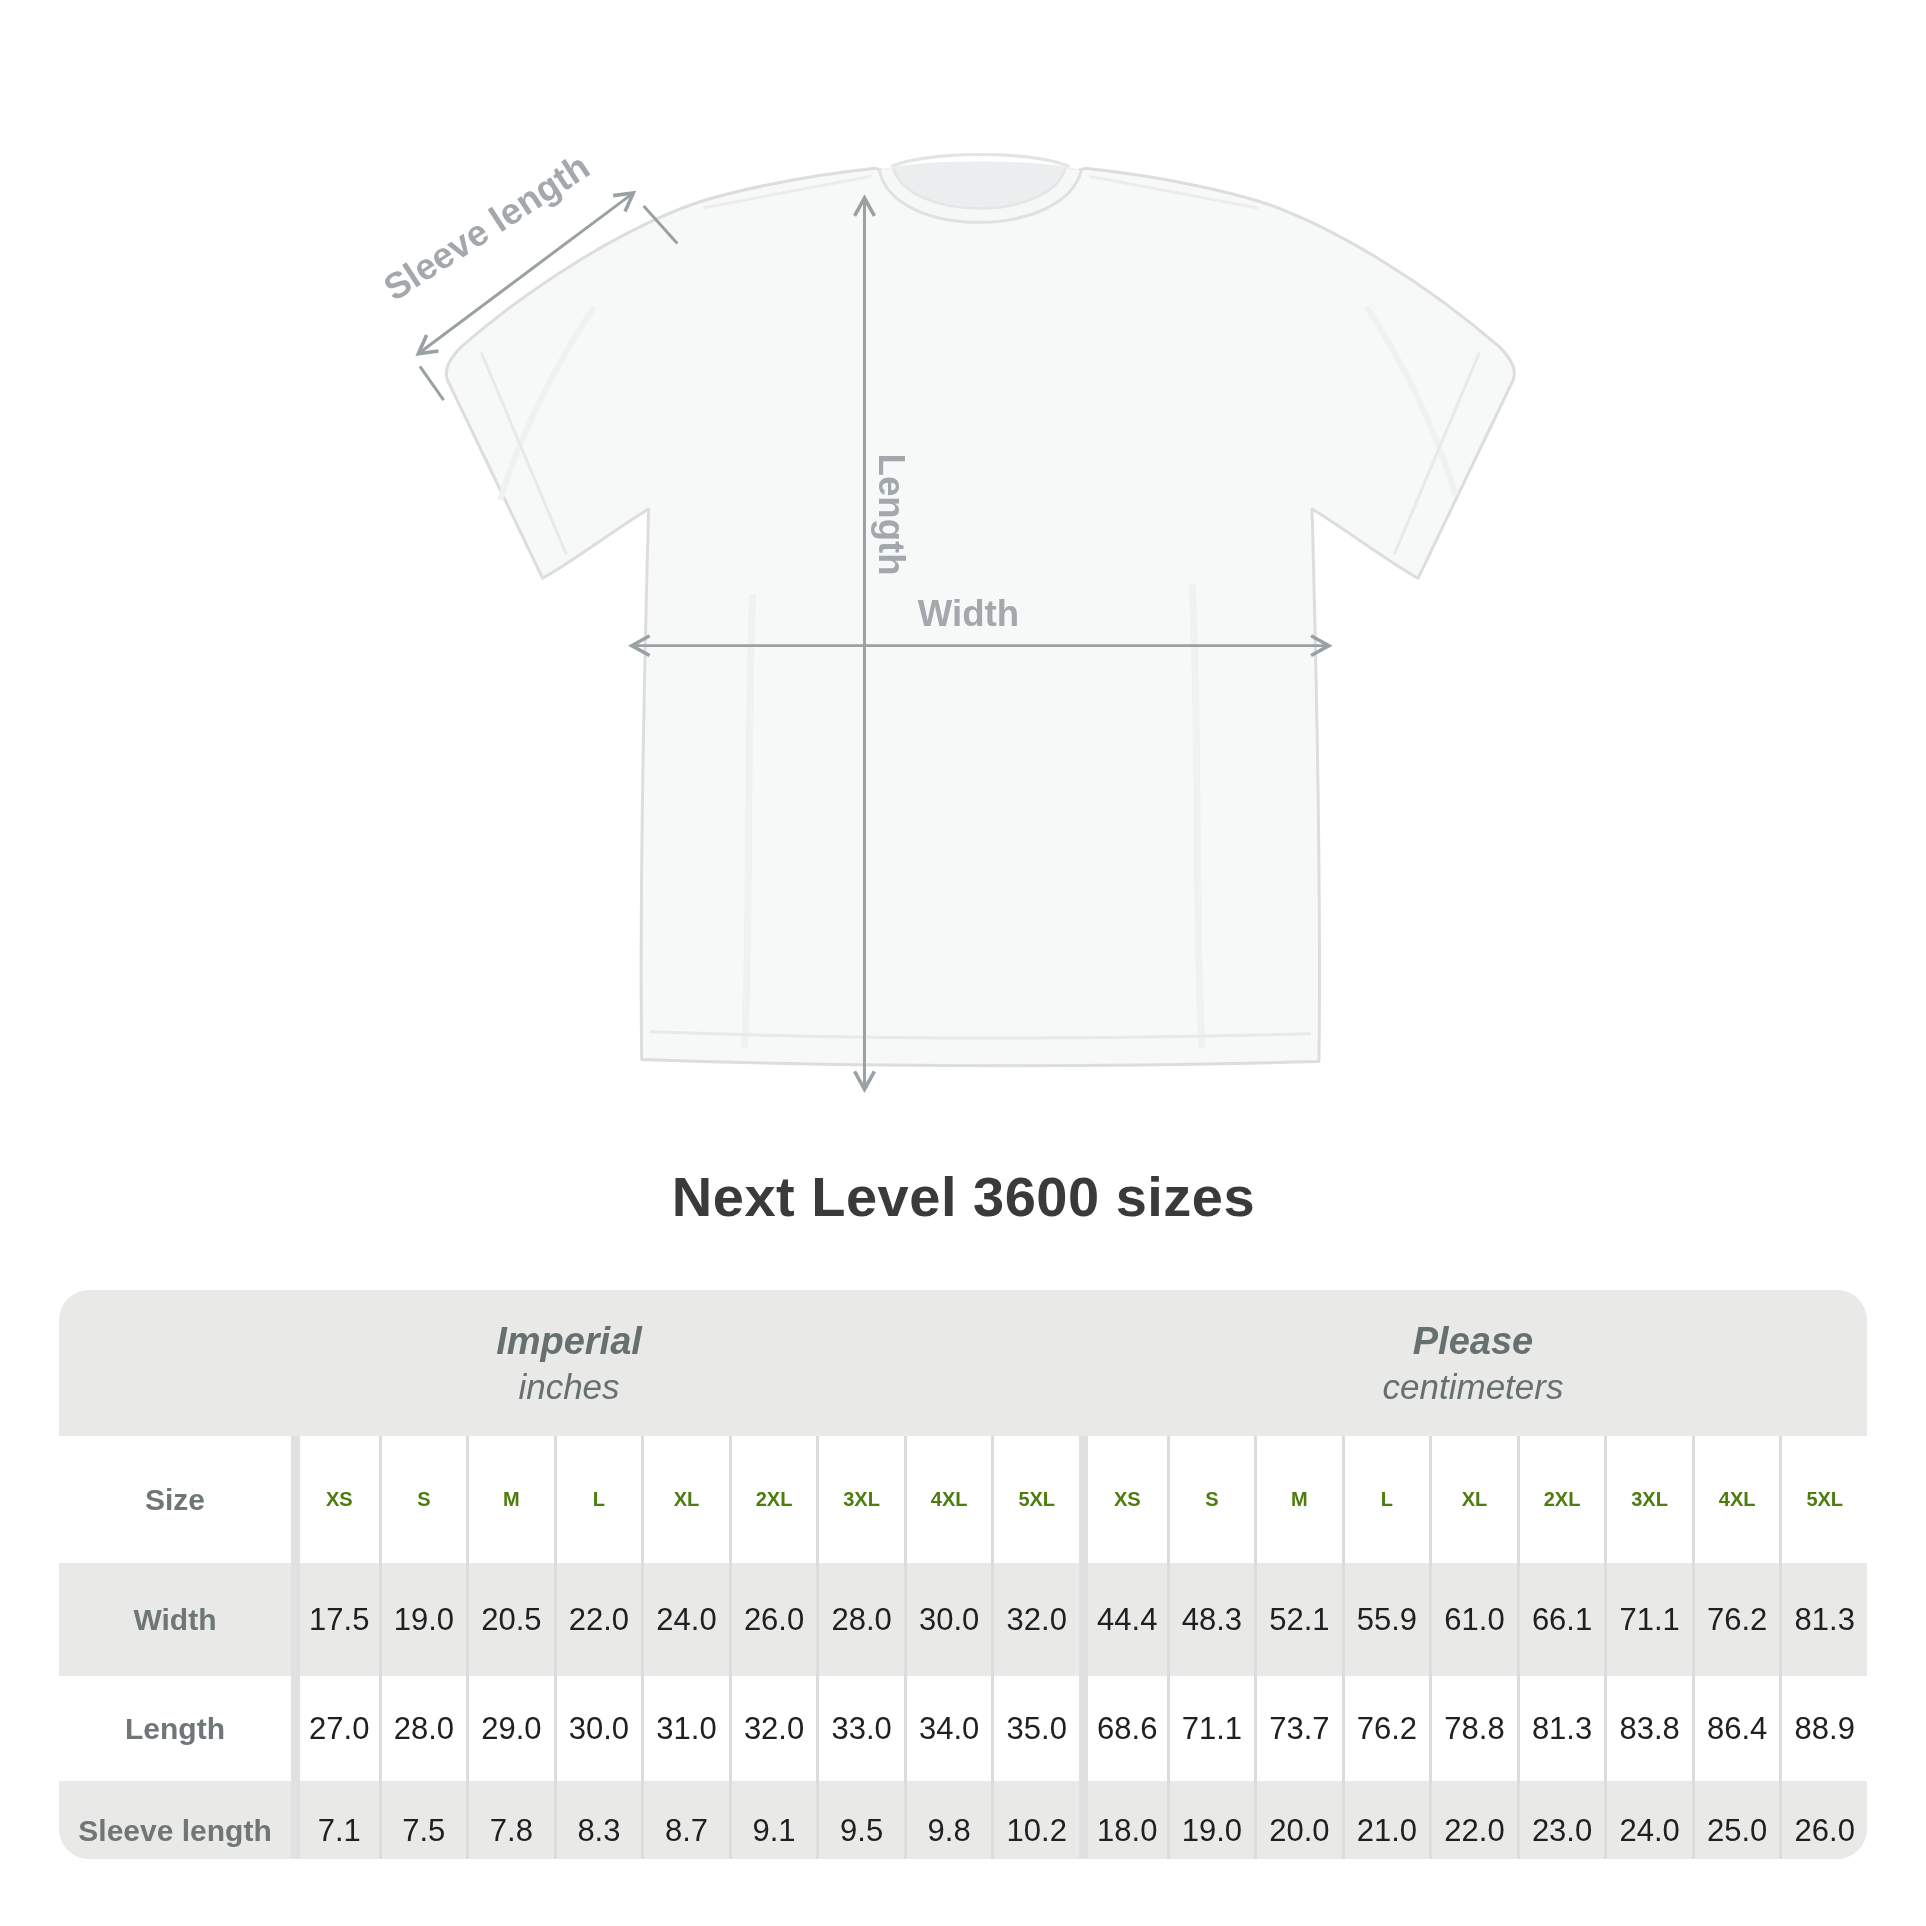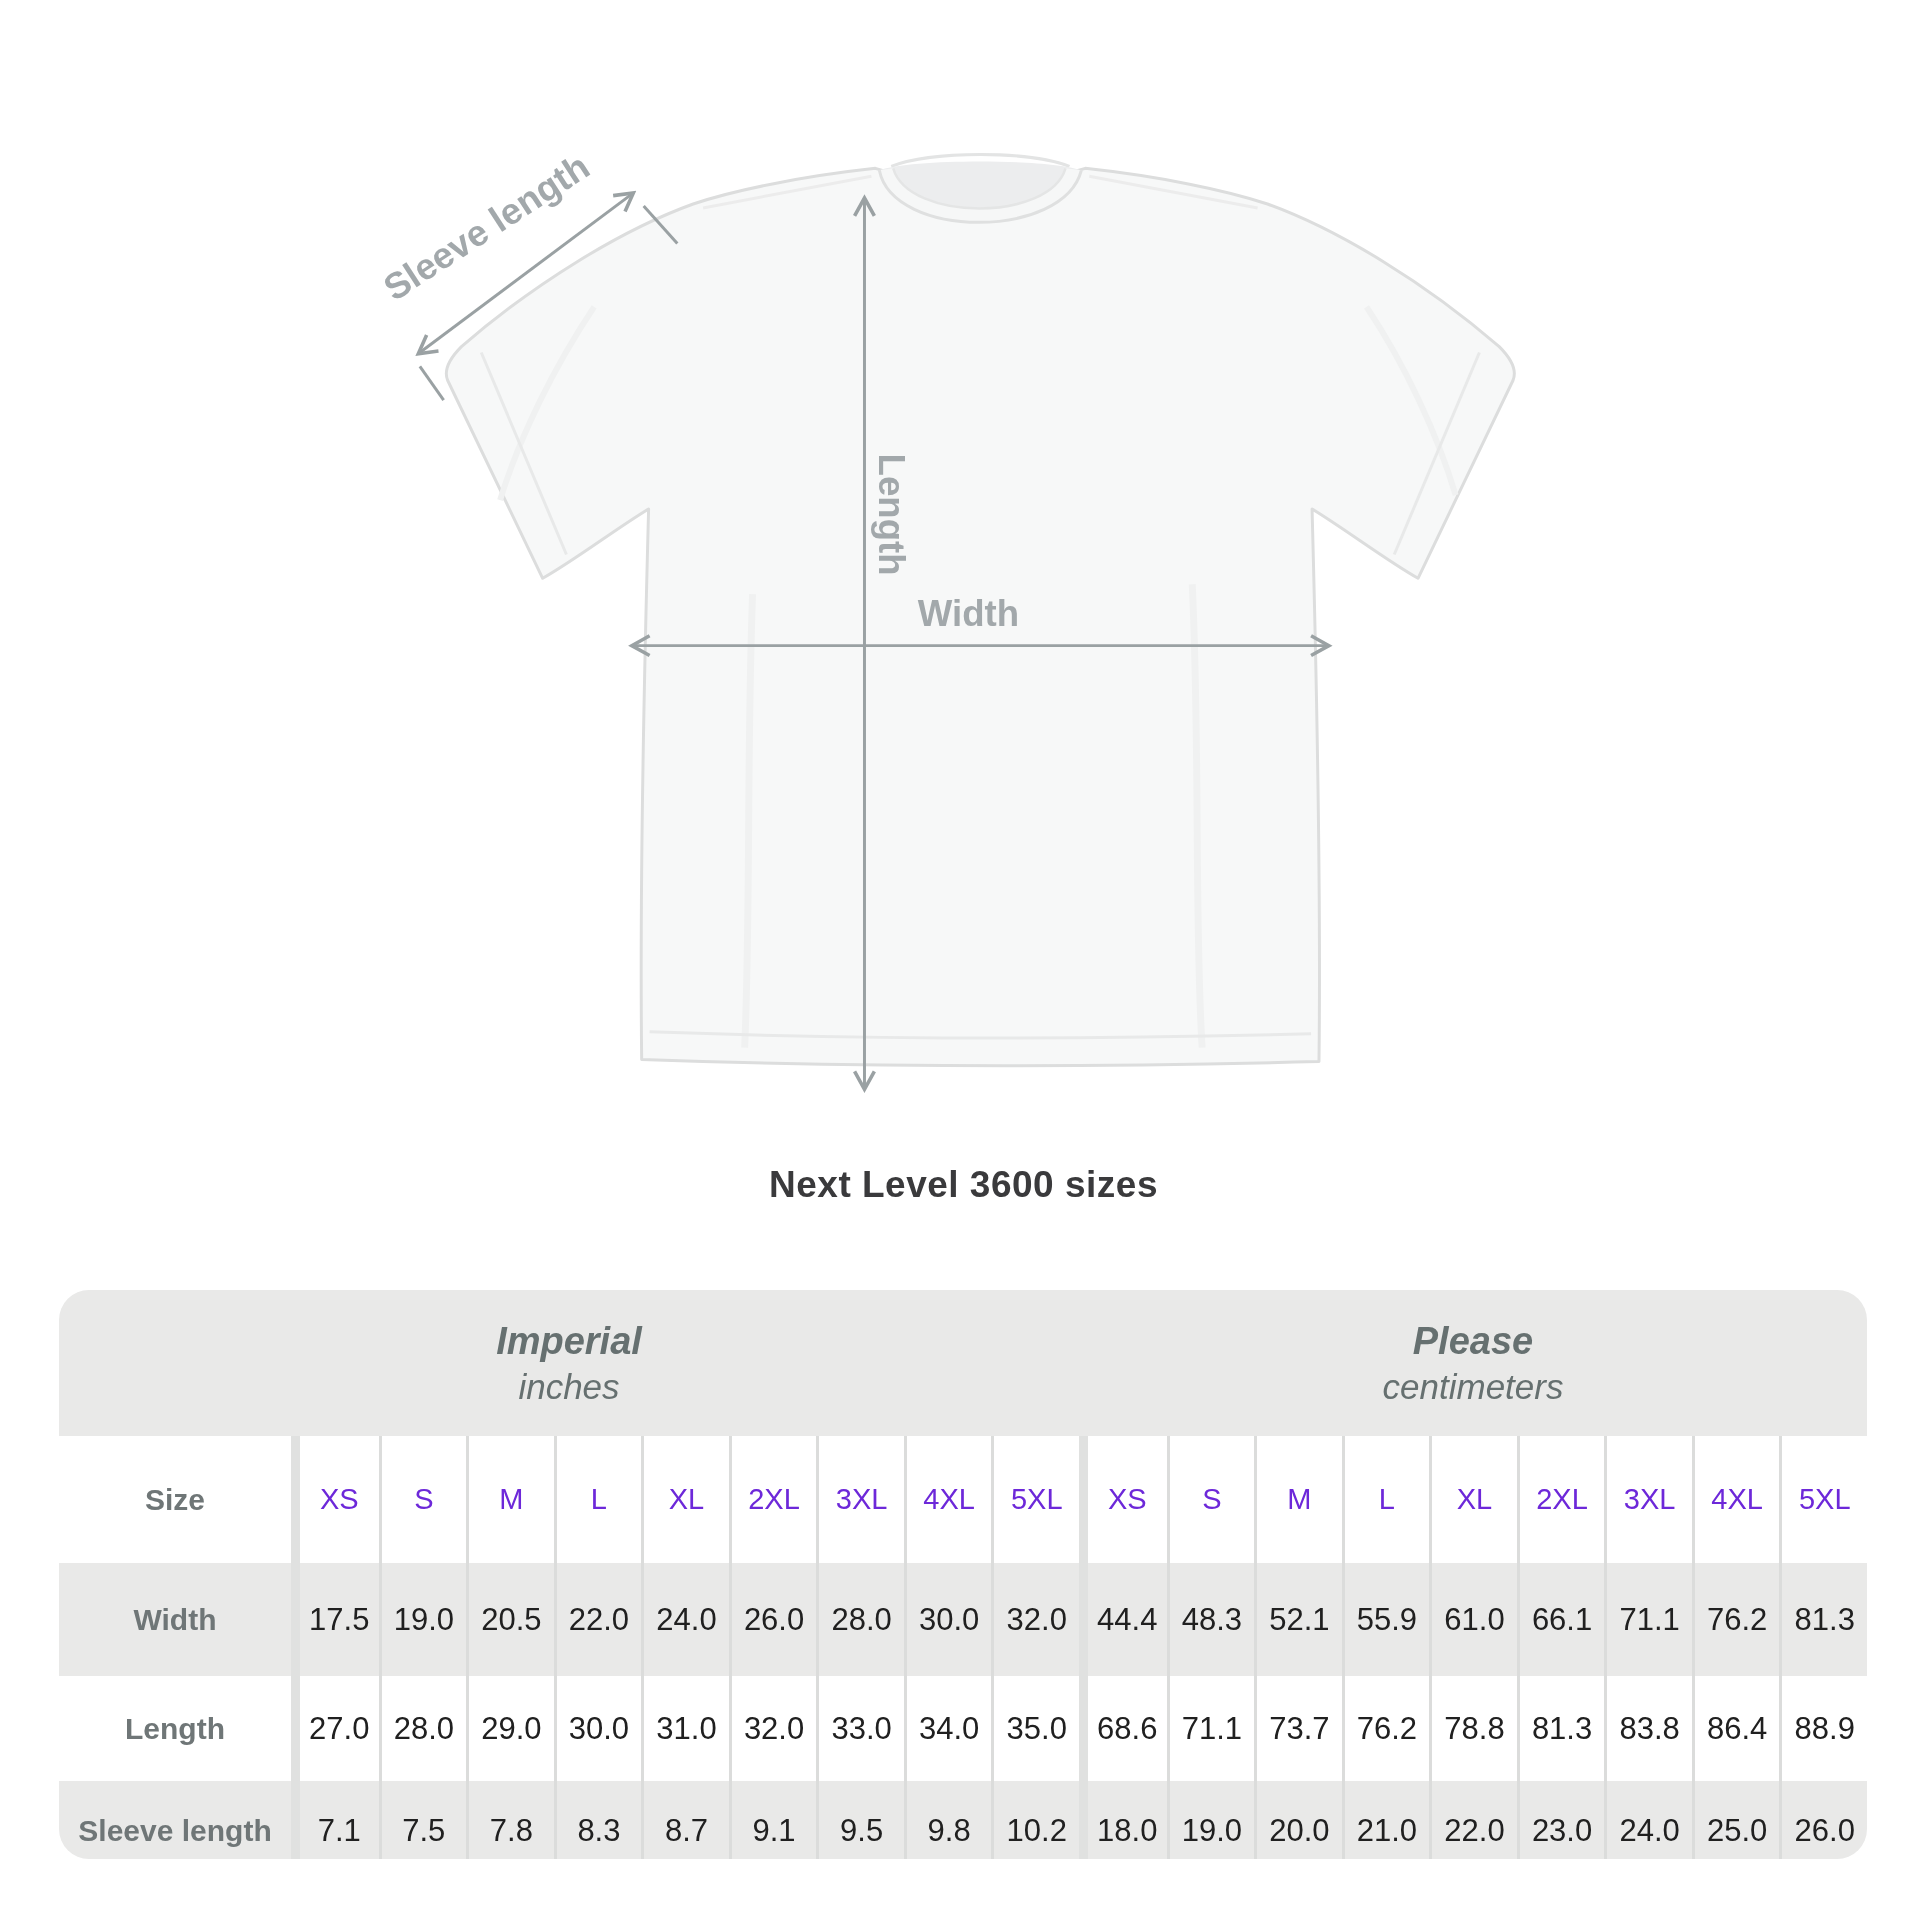--- a/index.html
+++ b/index.html
@@ -7,21 +7,21 @@
     position:relative;width:1927px;height:1927px;background:#ffffff;overflow:hidden;
     font-family:"Liberation Sans", sans-serif;
   }
   
   .diagram{position:absolute;left:0;top:0;width:1927px;height:1317px;}
   .diagram svg{display:block;width:100%;height:100%;}
   .measure-label{font-family:"Liberation Sans", sans-serif;font-weight:bold;font-size:37px;fill:#a2a8ab;}
   
   .page-title{
     position:absolute;left:0;top:1164px;width:100%;margin:0;text-align:center;
-    font-size:37px;font-weight:bold;color:#3a3a3c;letter-spacing:0.5px;
+    font-size:56px;font-weight:bold;color:#3a3a3c;letter-spacing:0.5px;
   }
   .page-note{
     position:absolute;left:0;top:1231px;width:100%;margin:0;text-align:center;
     font-size:28px;font-style:italic;color:#5c6063;
   }
   
   .size-table{
     position:absolute;left:59px;top:1290px;width:1808px;height:569px;
     background:#e9e9e8;border-radius:30px;overflow:hidden;
   }
@@ -35,21 +35,21 @@
   .t-row.header-row{height:127px;background:#ffffff;}
   .t-row.row-width{height:113px;background:transparent;}
   .t-row.row-length{height:105px;background:#ffffff;}
   .t-row.row-sleeve{height:99px;background:transparent;}
   .t-cell{
     display:flex;align-items:center;justify-content:center;
     font-size:31px;color:#202020;white-space:nowrap;
   }
   .t-cell.sep{border-left:3px solid #dbdcdb;}
   .t-cell.group-start{border-left:9px solid #e0e1e0;}
-  .t-cell.head{font-weight:normal;color:#6d28d9;font-size:29px;}
+  .t-cell.head{font-weight:bold;color:#4d7c0f;font-size:20px;}
   .t-cell.row-label{font-weight:bold;color:#6f7677;font-size:30px;}
 </style>
 </head>
 <body>
 
 <div class="canvas">
 
   <div class="diagram">
     <svg viewBox="0 0 1946 1330">
       <defs>

